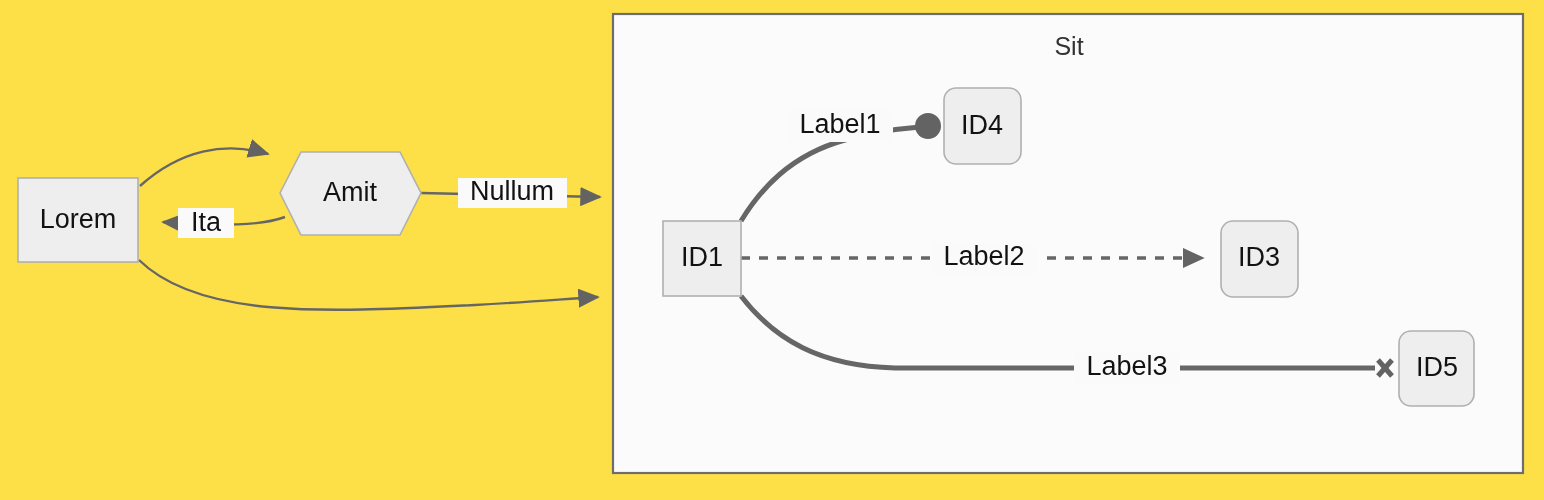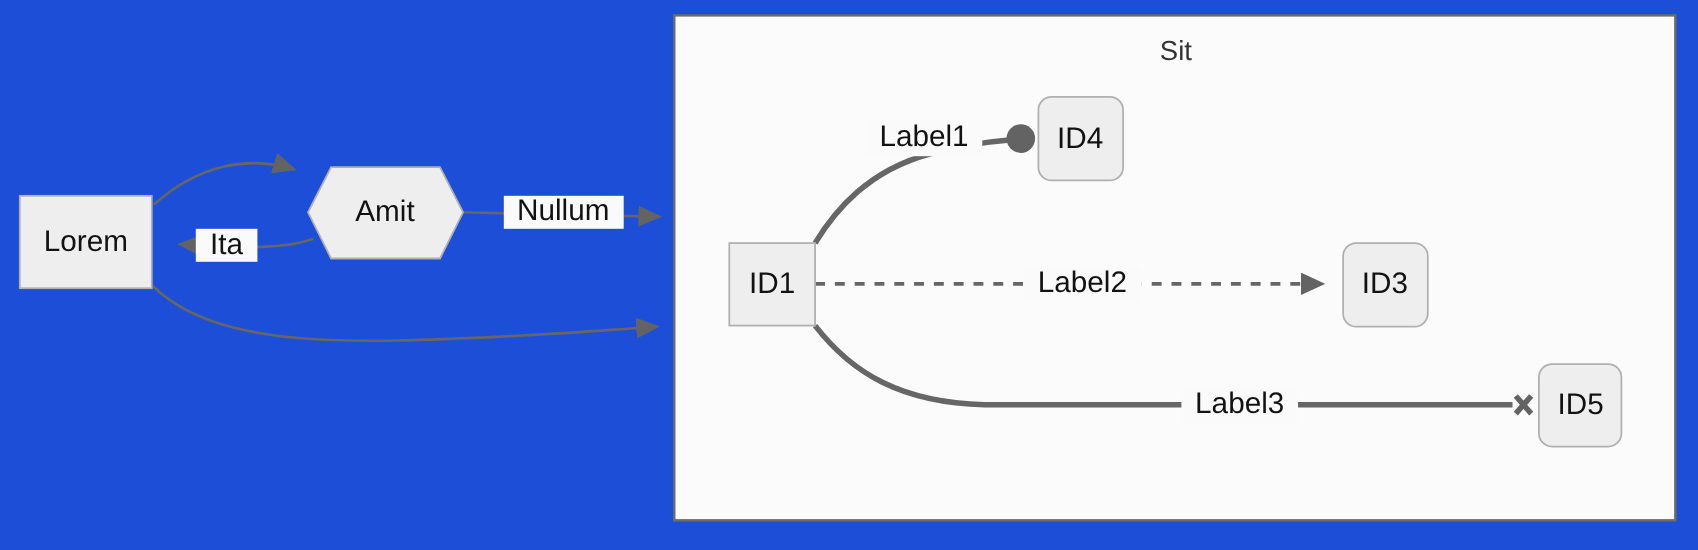--- a/index.html
+++ b/index.html
@@ -7,21 +7,21 @@
     padding: 0;
     background: #ffffff;
   }
   body {
     font-family: "Liberation Sans", sans-serif;
   }
   #canvas {
     position: relative;
     width: 1544px;
     height: 500px;
-    background: #1d4ed8;
+    background: #fde047;
     overflow: hidden;
   }
   svg.diagram {
     position: absolute;
     left: 0;
     top: 0;
     width: 1544px;
     height: 500px;
   }
   .node-label {

